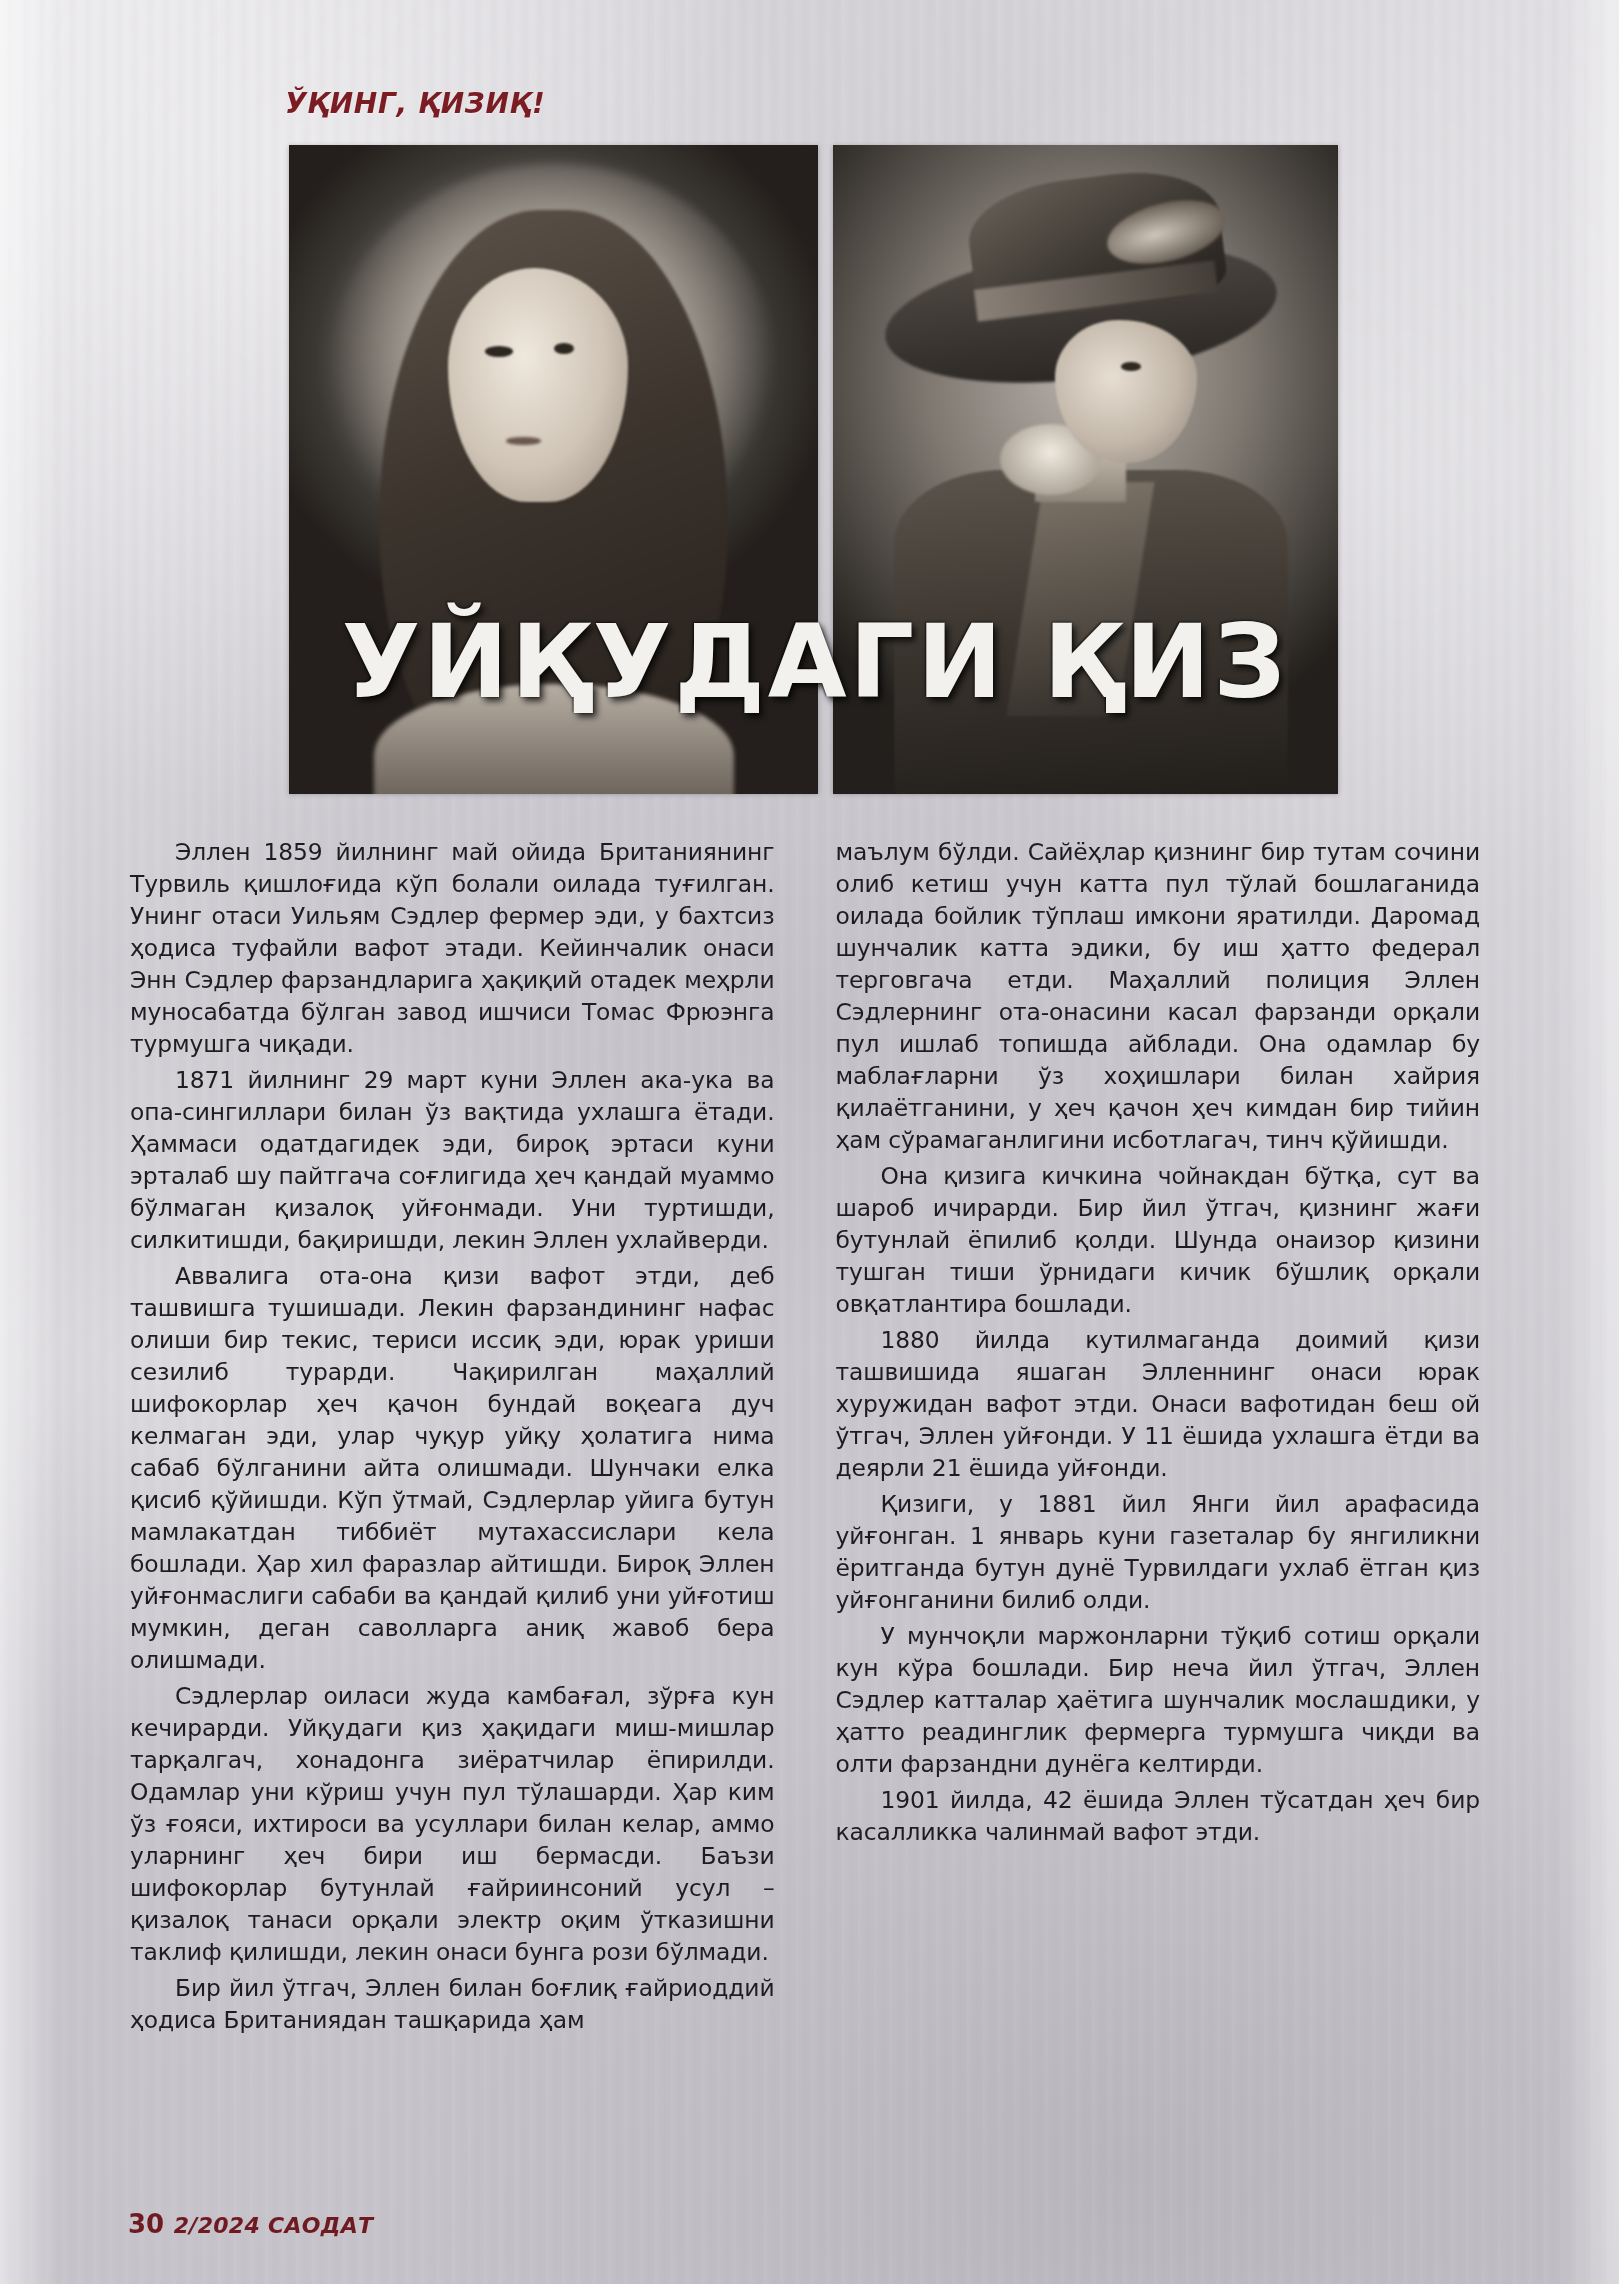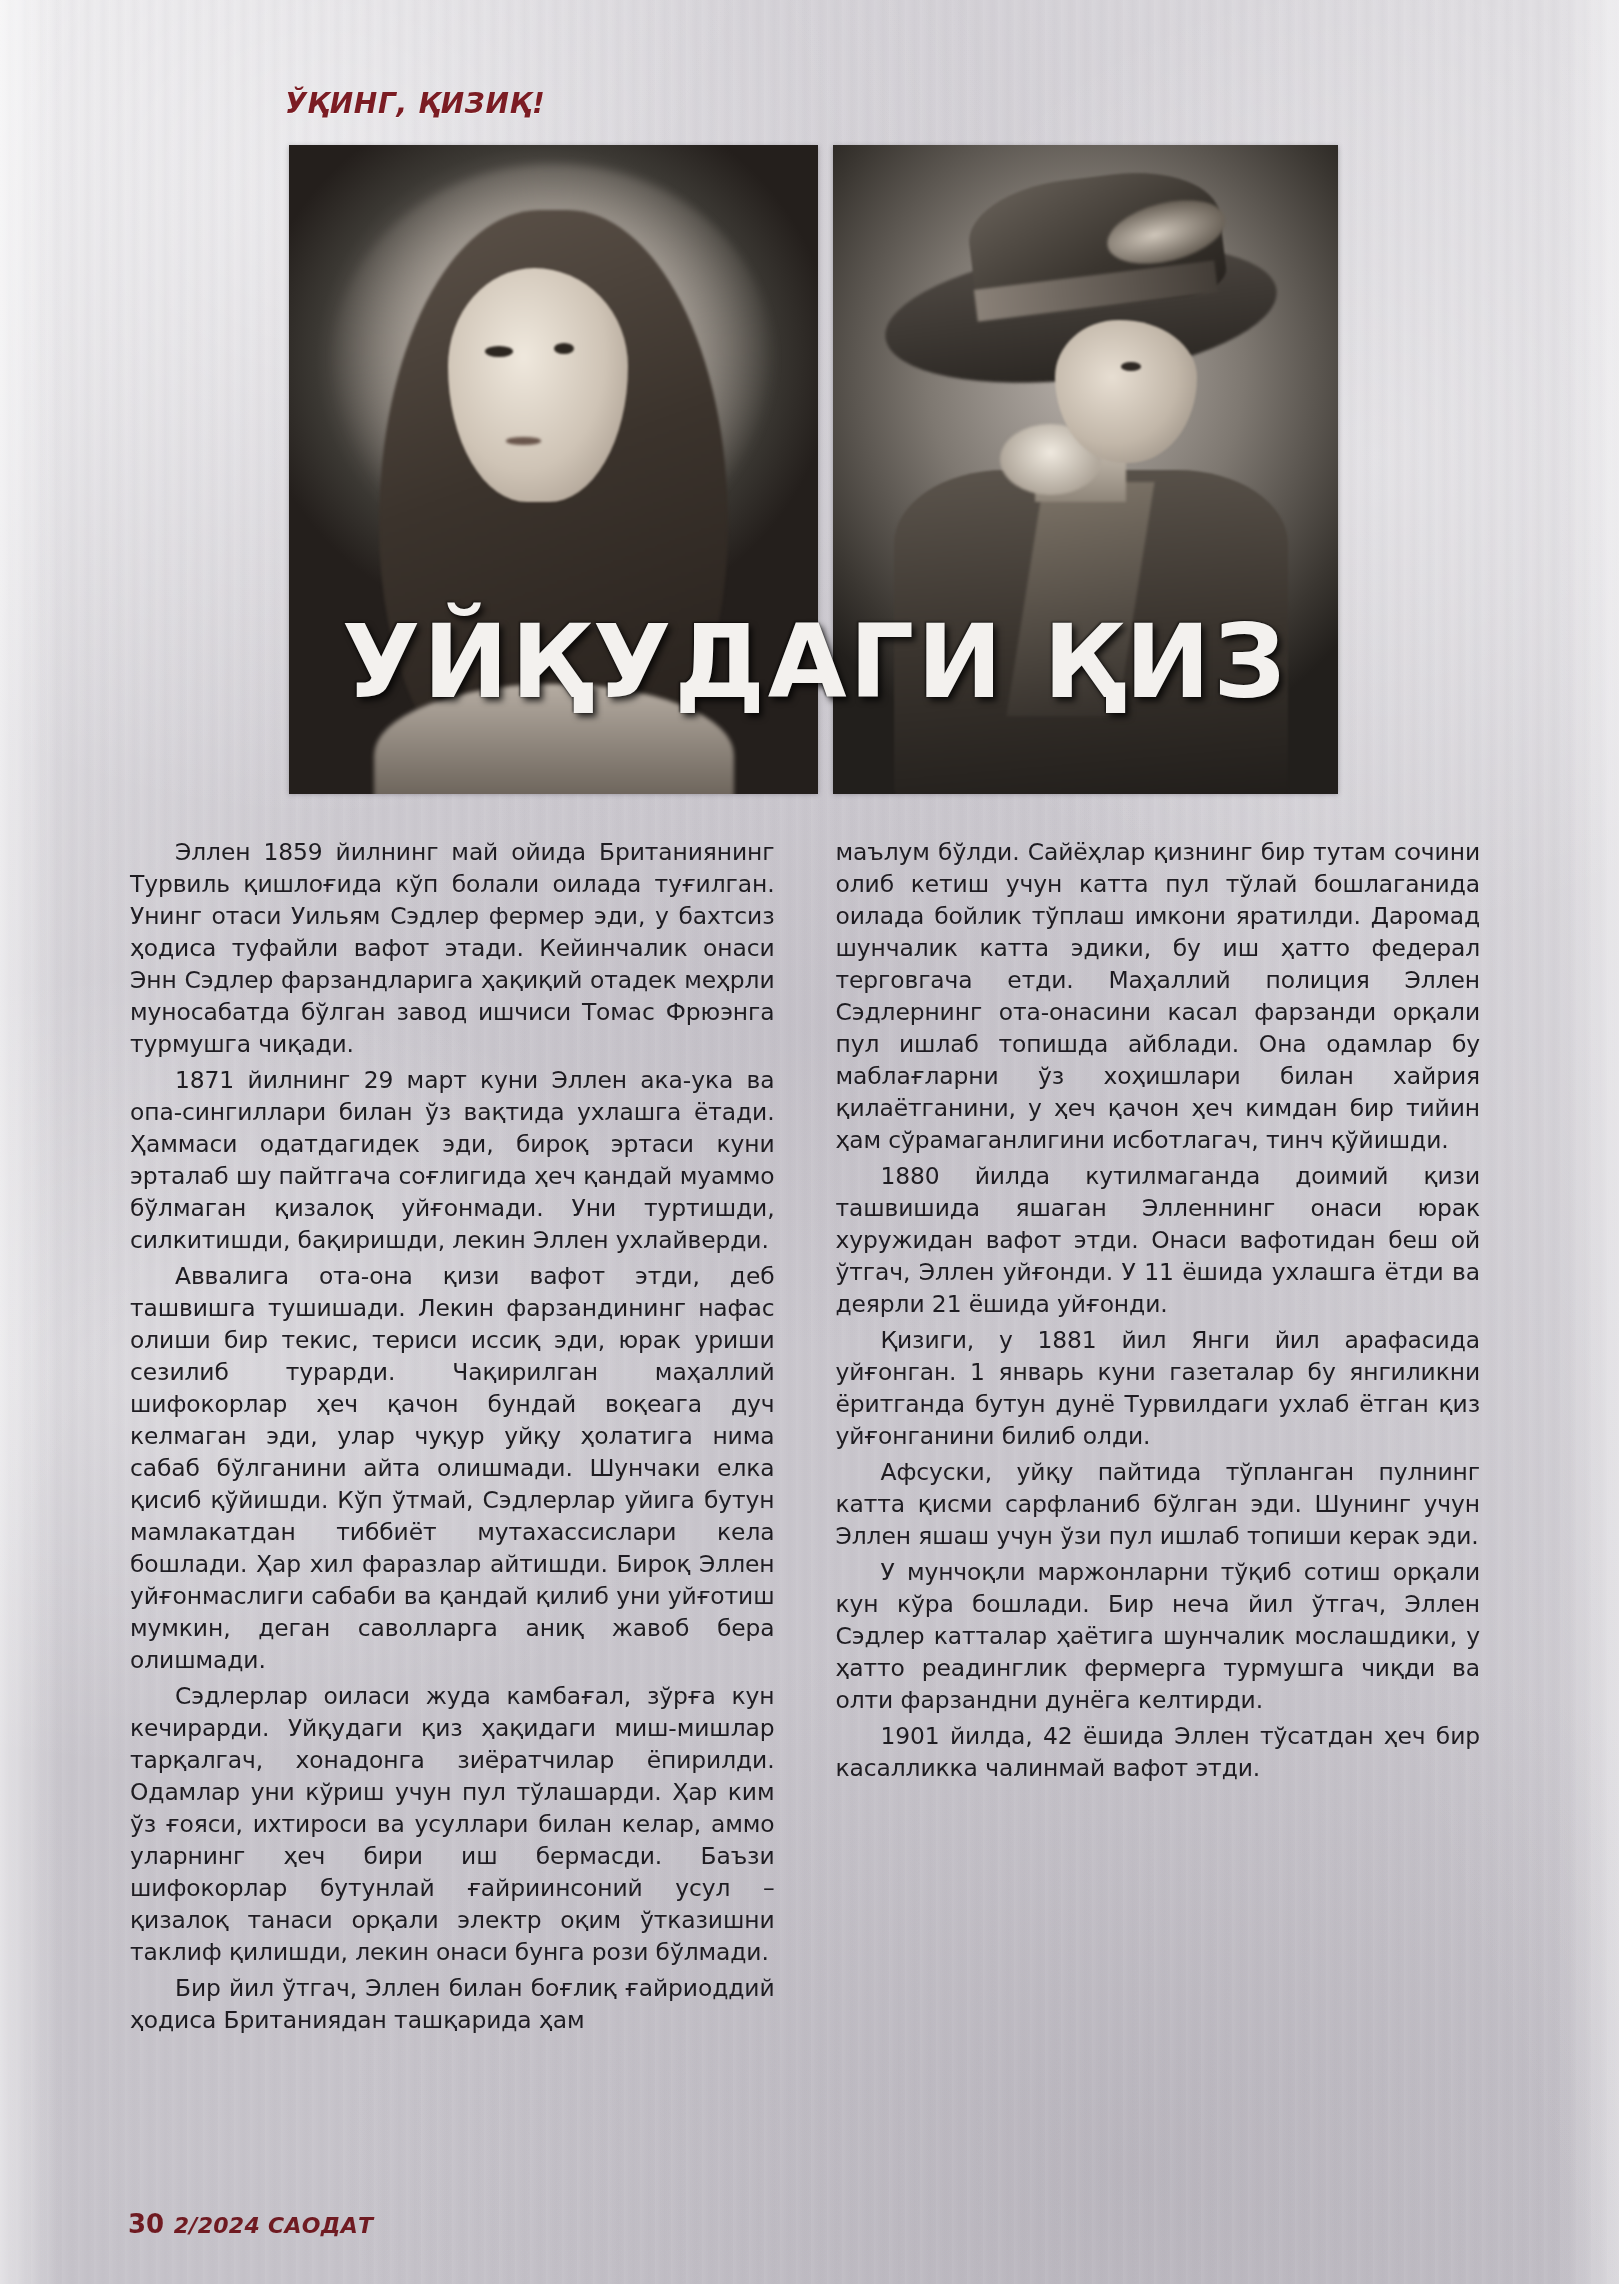--- a/index.html
+++ b/index.html
@@ -350,23 +350,23 @@
   <div class="columns">
     <div class="col">
       <p>Эллен 1859 йилнинг май ойида Британия­нинг Турвиль қишлоғида кўп болали оилада туғилган. Унинг отаси Уильям Сэдлер фермер эди, у бахтсиз ҳодиса туфайли вафот этади. Кейинчалик онаси Энн Сэдлер фарзандларига ҳақиқий отадек меҳрли муносабатда бўлган завод ишчиси Томас Фрюэнга турмушга чиқа­ди.</p>
       <p>1871 йилнинг 29 март куни Эллен ака-ука ва опа-сингиллари билан ўз вақтида ухлашга ётади. Ҳаммаси одатдагидек эди, бироқ эр­таси куни эрталаб шу пайтгача соғлигида ҳеч қандай муаммо бўлмаган қизалоқ уйғонмади. Уни туртишди, силкитишди, бақиришди, лекин Эллен ухлайверди.</p>
       <p>Аввалига ота-она қизи вафот этди, деб ташвишга тушишади. Лекин фарзандининг нафас олиши бир текис, териси иссиқ эди, юрак уриши сезилиб турарди. Чақирилган маҳаллий шифокорлар ҳеч қачон бундай воқеага дуч келмаган эди, улар чуқур уйқу ҳолатига нима сабаб бўлганини айта олишма­ди. Шунчаки елка қисиб қўйишди. Кўп ўтмай, Сэдлерлар уйига бутун мамлакатдан тиббиёт мутахассислари кела бошлади. Ҳар хил фа­разлар айтишди. Бироқ Эллен уйғонмаслиги сабаби ва қандай қилиб уни уйғотиш мумкин, деган саволларга аниқ жавоб бера олишмади.</p>
       <p>Сэдлерлар оиласи жуда камбағал, зўрға кун кечирарди. Уйқудаги қиз ҳақидаги миш-мишлар тарқалгач, хонадонга зиёрат­чилар ёпирилди. Одамлар уни кўриш учун пул тўлашарди. Ҳар ким ўз ғояси, ихтироси ва усуллари билан келар, аммо уларнинг ҳеч бири иш бермасди. Баъзи шифокорлар бу­тунлай ғайриинсоний усул – қизалоқ танаси орқали электр оқим ўтказишни таклиф қилиш­ди, лекин онаси бунга рози бўлмади.</p>
       <p>Бир йил ўтгач, Эллен билан боғлиқ ғай­риоддий ҳодиса Британиядан ташқарида ҳам</p>
     </div>
     <div class="col">
       <p class="noindent">маълум бўлди. Сайёҳлар қизнинг бир тутам сочини олиб кетиш учун катта пул тўлай бошлаганида оилада бойлик тўплаш имкони яратилди. Даромад шунчалик катта эдики, бу иш ҳатто федерал терговгача етди. Маҳаллий полиция Эллен Сэдлернинг ота-онасини касал фарзанди орқали пул ишлаб топишда айблади. Она одамлар бу маблағларни ўз хоҳишлари билан хайрия қилаётганини, у ҳеч қачон ҳеч кимдан бир тийин ҳам сўрамаганлигини исбот­лагач, тинч қўйишди.</p>
+      <p>Она қизига кичкина чойнакдан бўтқа, сут ва шароб ичирарди. Бир йил ўтгач, қизнинг жағи бутунлай ёпилиб қолди. Шунда онаизор қизини тушган тиши ўрнидаги кичик бўшлиқ орқали овқатлантира бошлади.</p>
       <p>1880 йилда кутилмаганда доимий қизи ташвишида яшаган Элленнинг онаси юрак хуружидан вафот этди. Онаси вафотидан беш ой ўтгач, Эллен уйғонди. У 11 ёшида ухлашга ётди ва деярли 21 ёшида уйғонди.</p>
       <p>Қизиги, у 1881 йил Янги йил арафасида уйғонган. 1 январь куни газеталар бу янги­ликни ёритганда бутун дунё Турвилдаги ухлаб ётган қиз уйғонганини билиб олди.</p>
-      <p>Афсуски, уйқу пайтида тўпланган пулнинг катта қисми сарфланиб бўлган эди. Шунинг учун Эллен  яшаш учун ўзи пул ишлаб топиши керак эди.</p>
       <p>У мунчоқли маржонларни тўқиб сотиш орқали кун кўра бошлади. Бир неча йил ўт­гач, Эллен Сэдлер катталар ҳаётига шунчалик мослашдики, у ҳатто реадинглик фермерга турмушга чиқди ва олти фарзандни дунёга келтирди.</p>
       <p>1901 йилда, 42 ёшида Эллен тўсатдан ҳеч бир касалликка чалинмай вафот этди.</p>
     </div>
   </div>
 
   <div class="footer">
     <span class="pageno">30</span>
     <span class="issue">2/2024 САОДАТ</span>
   </div>
 

